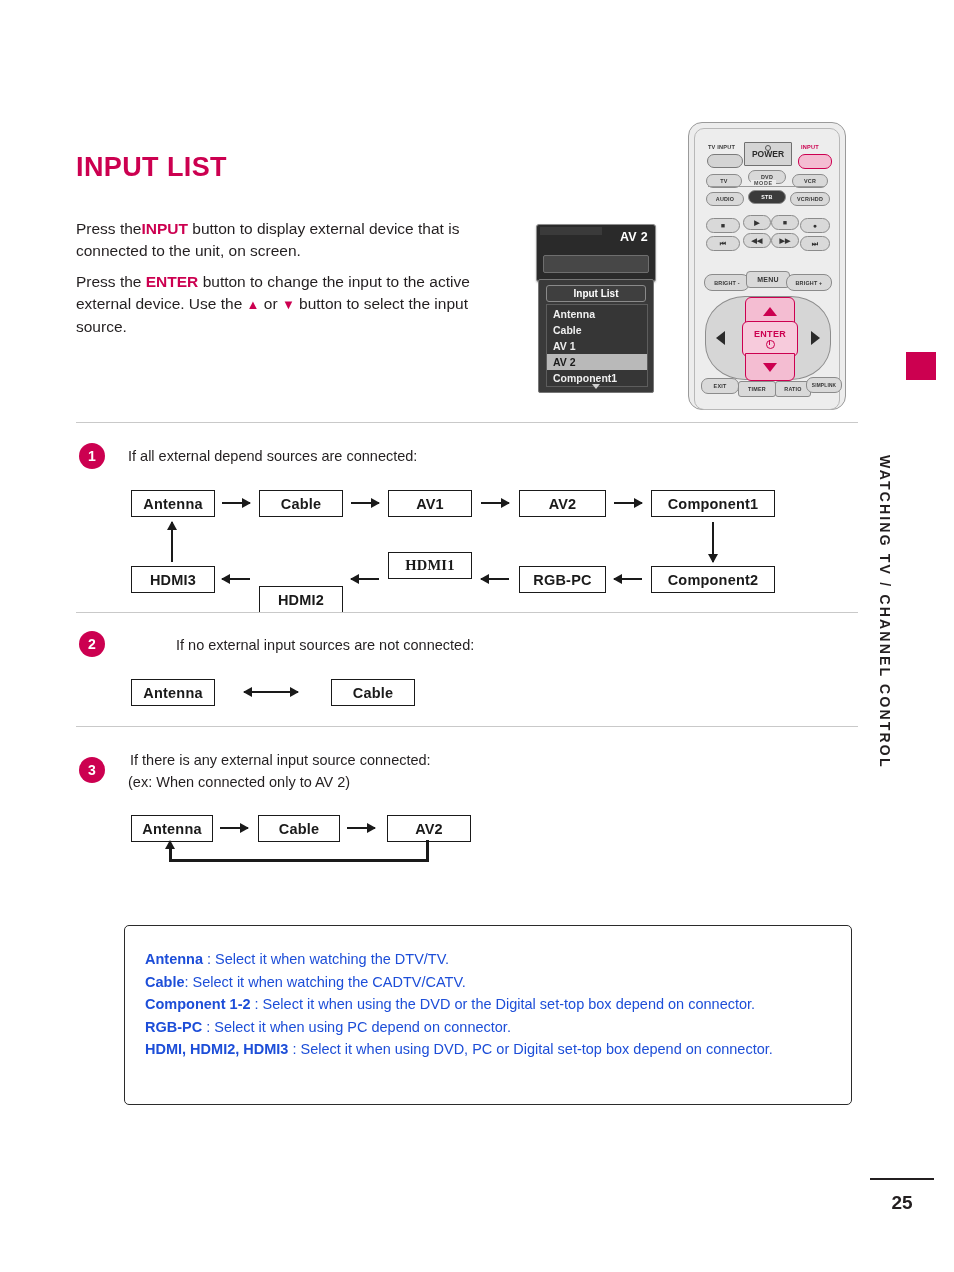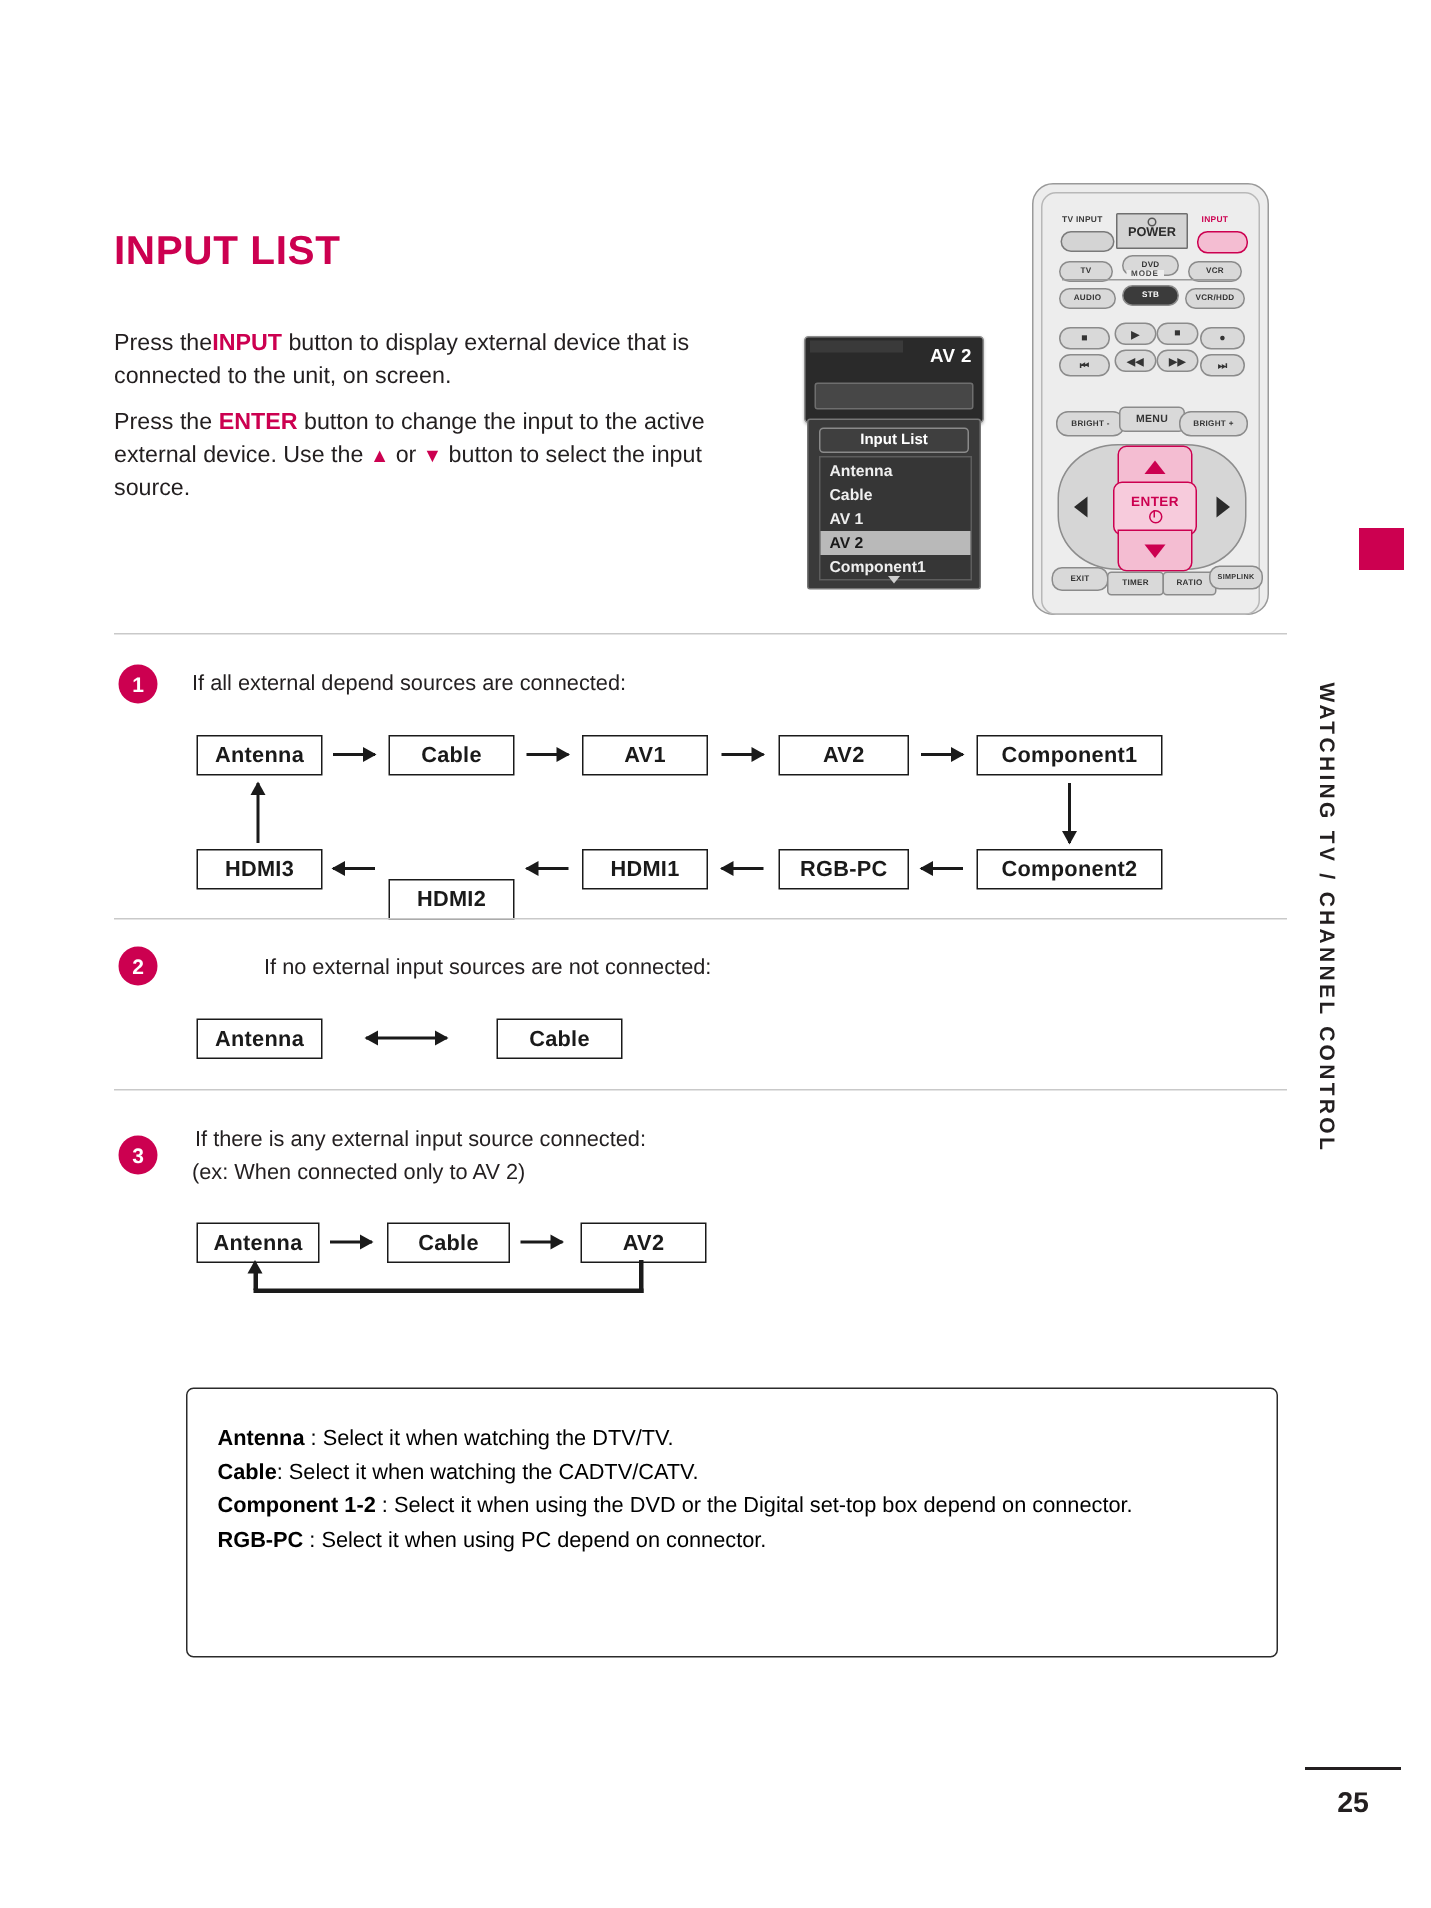--- a/index.html
+++ b/index.html
@@ -194,21 +194,21 @@
     border-left:5px solid transparent;border-right:5px solid transparent;
     border-bottom:9px solid #1a1a1a;
   }
 
   
   .legend{
     position:absolute;left:124px;top:925px;width:726px;height:178px;
     border:1px solid #2b2b2b;border-radius:5px;background:#fff;
   }
   .legend-inner{position:absolute;left:20px;top:22px;right:14px;}
-  .legend-row{font-size:14.5px;line-height:22.5px;color:#000000;}
+  .legend-row{font-size:14.5px;line-height:22.5px;color:#1d4ed8;}
   .legend-row b{font-weight:700;}
 
   
   .foot-rule{position:absolute;left:870px;top:1178px;width:64px;height:2px;background:#231f20;}
   .pagenum{
     position:absolute;left:870px;top:1192px;width:64px;text-align:center;
     font-size:19px;font-weight:700;color:#231f20;
   }
 </style>
 </head>
@@ -319,21 +319,21 @@
   <div class="harrow" style="left:614px;top:502px;width:28px;"></div>
   <div class="fbox" style="left:651px;top:490px;width:122px;">Component1</div>
 
   <div class="varrow up" style="left:171px;top:522px;height:40px;"></div>
   <div class="varrow down" style="left:712px;top:522px;height:40px;"></div>
 
   <div class="fbox" style="left:131px;top:566px;width:82px;">HDMI3</div>
   <div class="harrow left" style="left:222px;top:578px;width:28px;"></div>
   <div class="fbox" style="left:259px;top:566px;width:82px;margin-top:20px;">HDMI2</div>
   <div class="harrow left" style="left:351px;top:578px;width:28px;"></div>
-  <div class="fbox" style="left:388px;top:566px;width:82px;">HDMI1</div>
+  <div class="fbox" style="left:388px;top:552px;width:82px;font-family:Liberation Serif, serif;">HDMI1</div>
   <div class="harrow left" style="left:481px;top:578px;width:28px;"></div>
   <div class="fbox" style="left:519px;top:566px;width:85px;">RGB-PC</div>
   <div class="harrow left" style="left:614px;top:578px;width:28px;"></div>
   <div class="fbox" style="left:651px;top:566px;width:122px;">Component2</div>
 
   <div class="rule" style="top:612px;"></div>
 
   <div class="badge" style="left:79px;top:631px;">2</div>
   <div class="steptext" style="left:128px;top:635px;margin-left:48px;">If no external input sources are not connected:</div>
 
@@ -357,19 +357,20 @@
   <div class="loop-h" style="left:169px;top:859px;width:260px;"></div>
   <div class="loop-v" style="left:169px;top:846px;height:14px;"></div>
   <div class="loop-tip" style="left:165px;top:840px;"></div>
 
   <div class="legend">
     <div class="legend-inner">
       <div class="legend-row"><b>Antenna</b><span> : Select it when watching the DTV/TV.</span></div>
       <div class="legend-row"><b>Cable</b><span>: Select it when watching the CADTV/CATV.</span></div>
       <div class="legend-row"><b>Component 1-2</b><span> : Select it when using the DVD or the Digital set-top box depend on connector.</span></div>
       <div class="legend-row"><b>RGB-PC</b><span> : Select it when using PC depend on connector.</span></div>
+      <div class="legend-row"><b>HDMI, HDMI2, HDMI3</b><span> : Select it when using DVD, PC or Digital set-top box depend on connector.</span></div>
     </div>
   </div>
 
   <div class="foot-rule"></div>
   <div class="pagenum">25</div>
 
 </div>
 
 </body></html>

